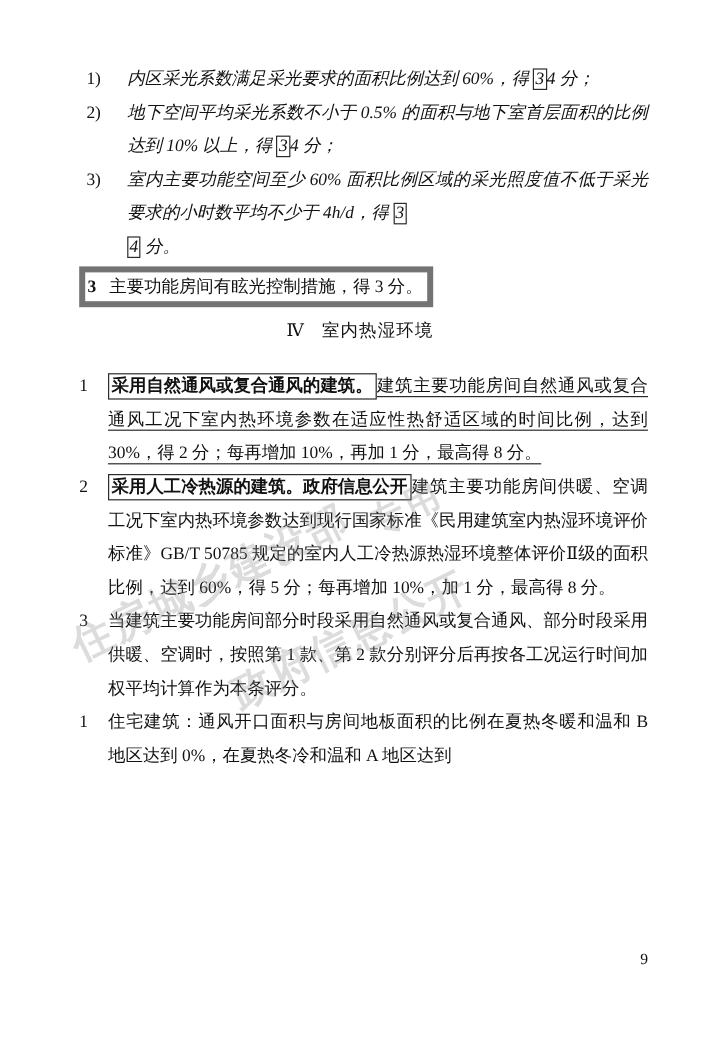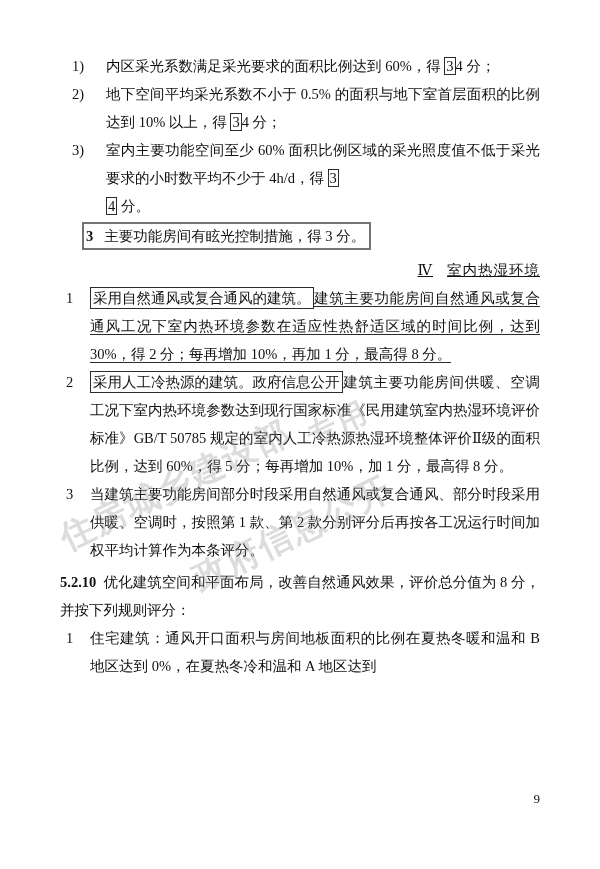--- a/index.html
+++ b/index.html
@@ -92,57 +92,57 @@
   .num-item {
     display: flex;
     align-items: flex-start;
   }
   .num-item .n {
     flex: 0 0 34px;
   }
   .num-item .t {
     flex: 1 1 auto;
     text-align: justify;
+    font-style: italic;
   }
   .clause {
     margin-top: 4px;
   }
   .clause-head {
     font-weight: bold;
   }
   .center-head {
-    text-align: right;
-    margin: 6px 0 0 0;
+    text-align: center;
+    margin: 6px 0 18px 0;
     font-size: 14.5px;
     letter-spacing: 1px;
-    text-decoration: underline;
   }
   .center-head .rn {
     margin-right: 14px;
   }
   
   .boxed {
     border: 1px solid #2b2b2b;
     padding: 0 2px;
     display: inline-block;
     line-height: 20px;
+    font-weight: bold;
   }
   .boxed-tall {
     border: 1px solid #2b2b2b;
     padding: 0 1px;
   }
   .underlined {
     border-bottom: 1px solid #2b2b2b;
   }
   .box-line {
-    border: 2px solid #737373;
+    border: 5px solid #737373;
     display: inline-block;
     padding: 1px 4px 1px 2px;
     line-height: 22px;
-    margin-left: 16px;
   }
   .page-num {
     position: absolute;
     right: 60px;
     bottom: 62px;
     font-size: 13px;
     font-family: "Liberation Serif", serif;
     z-index: 3;
   }
   .num { font-family: "Liberation Serif", serif; }
@@ -195,23 +195,20 @@
     <div class="item">
       <span class="item-num num">2</span>
       <span class="item-body"><span class="boxed">采用人工冷热源的建筑。政府信息公开</span><span>建筑主要功能房间供暖、空调工况下室内热环境参数达到现行国家标准《民用建筑室内热湿环境评价标准》GB/T 50785 规定的室内人工冷热源热湿环境整体评价Ⅱ级的面积比例，达到 60%，得 5 分；每再增加 10%，加 1 分，最高得 8 分。</span></span>
     </div>
 
     <div class="item">
       <span class="item-num num">3</span>
       <span class="item-body">当建筑主要功能房间部分时段采用自然通风或复合通风、部分时段采用供暖、空调时，按照第 1 款、第 2 款分别评分后再按各工况运行时间加权平均计算作为本条评分。</span>
     </div>
 
-    <div class="clause">
-      <span class="clause-head num">5.2.10</span>&nbsp;&nbsp;<span>优化建筑空间和平面布局，改善自然通风效果，评价总分值为 8 分，并按下列规则评分：</span>
-    </div>
 
     <div class="item">
       <span class="item-num num">1</span>
       <span class="item-body">住宅建筑：通风开口面积与房间地板面积的比例在夏热冬暖和温和 B 地区达到 0%，在夏热冬冷和温和 A 地区达到</span>
     </div>
 
   </div>
 
   <div class="page-num num">9</div>
 </div>

